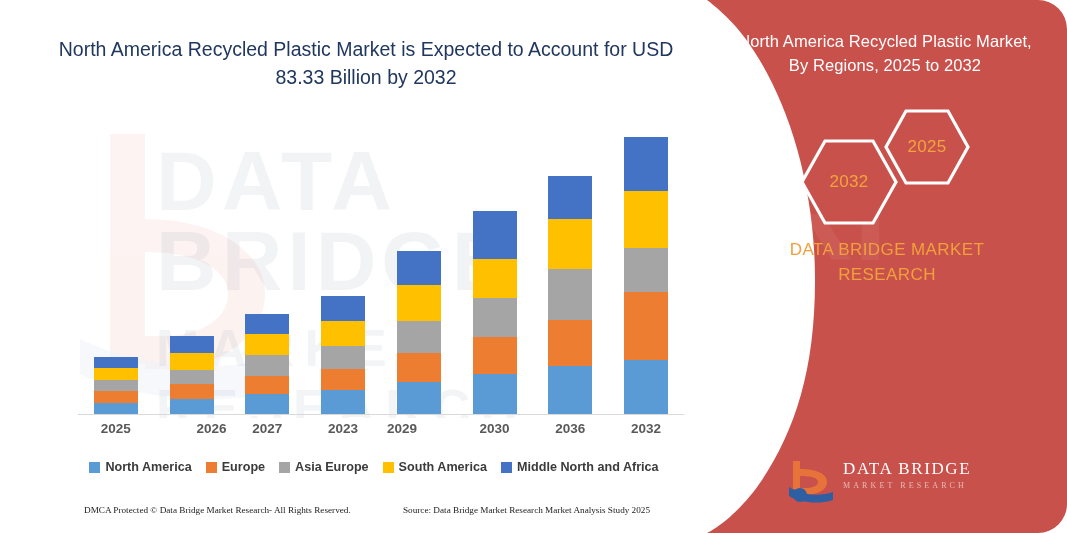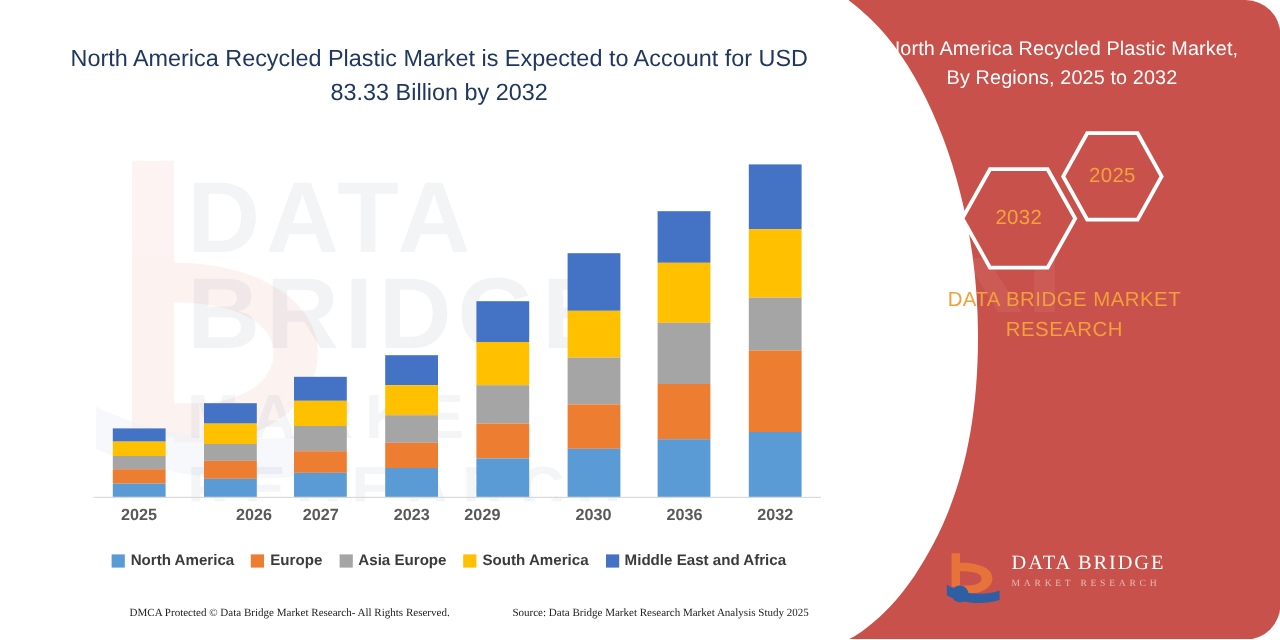--- a/index.html
+++ b/index.html
@@ -84,21 +84,21 @@
   
   .legend{
     position:absolute;left:78px;top:455px;width:606px;height:24px;
     display:flex;align-items:center;justify-content:center;gap:0px;
   }
   .legend-item{display:flex;align-items:center;margin-right:14px;}
   .legend-swatch{width:11px;height:11px;margin-right:5px;flex:none;}
   .legend-label{color:#3B3B3B;font-size:12.6px;font-weight:700;white-space:nowrap;}
 
   
-  .footer{position:absolute;left:0;top:505px;width:730px;height:24px;margin-left:24px;}
+  .footer{position:absolute;left:0;top:505px;width:730px;height:24px;}
   .foot-left{
     position:absolute;left:84px;top:0;color:#222;font-size:9.2px;
     font-family:"Liberation Serif",serif;white-space:nowrap;
   }
   .foot-right{
     position:absolute;left:403px;top:0;color:#222;font-size:9.2px;
     font-family:"Liberation Serif",serif;white-space:nowrap;
   }
 </style>
 </head>
@@ -203,21 +203,21 @@
         <div class="legend-item">
           <span class="legend-swatch" style="background: rgb(165, 165, 165);"></span>
           <span class="legend-label">Asia Europe</span>
         </div>
         <div class="legend-item">
           <span class="legend-swatch" style="background: rgb(255, 192, 0);"></span>
           <span class="legend-label">South America</span>
         </div>
         <div class="legend-item">
           <span class="legend-swatch" style="background: rgb(68, 114, 196);"></span>
-          <span class="legend-label">Middle East and Africa</span>
+          <span class="legend-label">Middle North and Africa</span>
         </div>
       </div>
 
     <div class="footer">
       <div class="foot-left">DMCA Protected © Data Bridge Market Research-  All Rights Reserved.</div>
       <div class="foot-right">Source: Data Bridge Market Research  Market Analysis Study 2025</div>
     </div>
   </div>
 
   <div class="right-panel">

